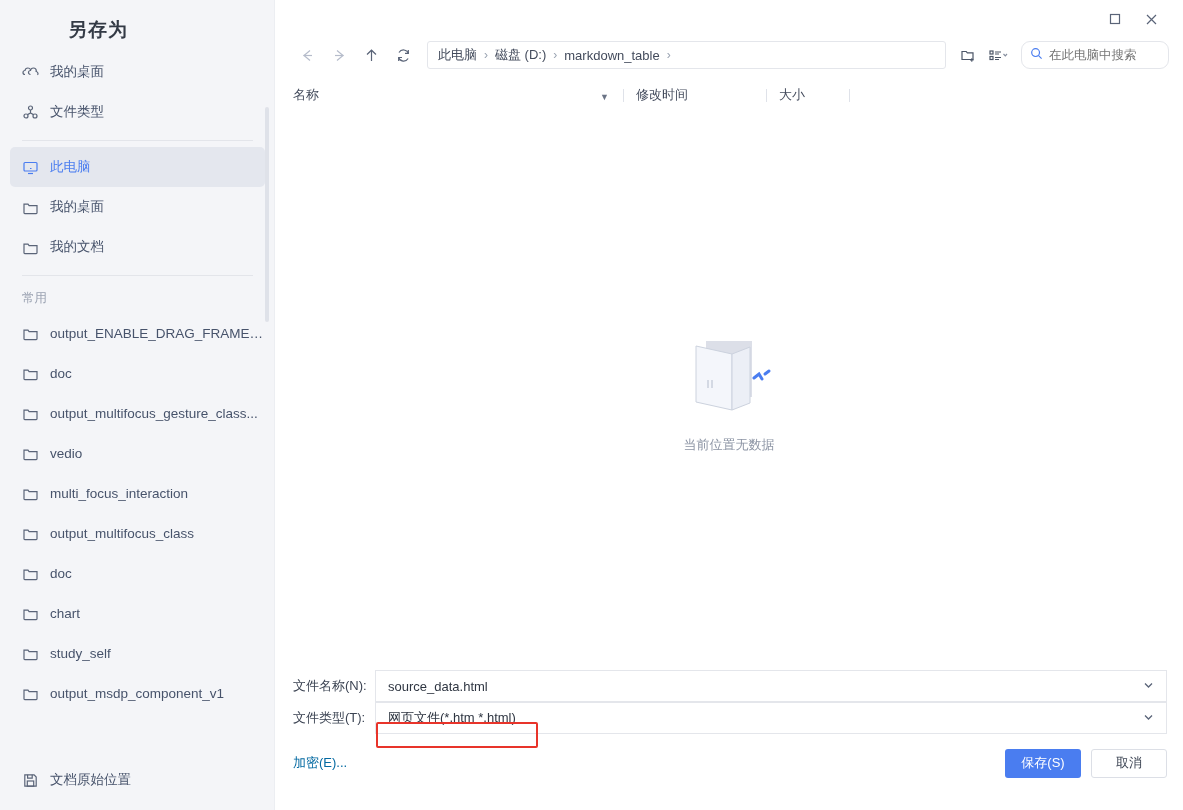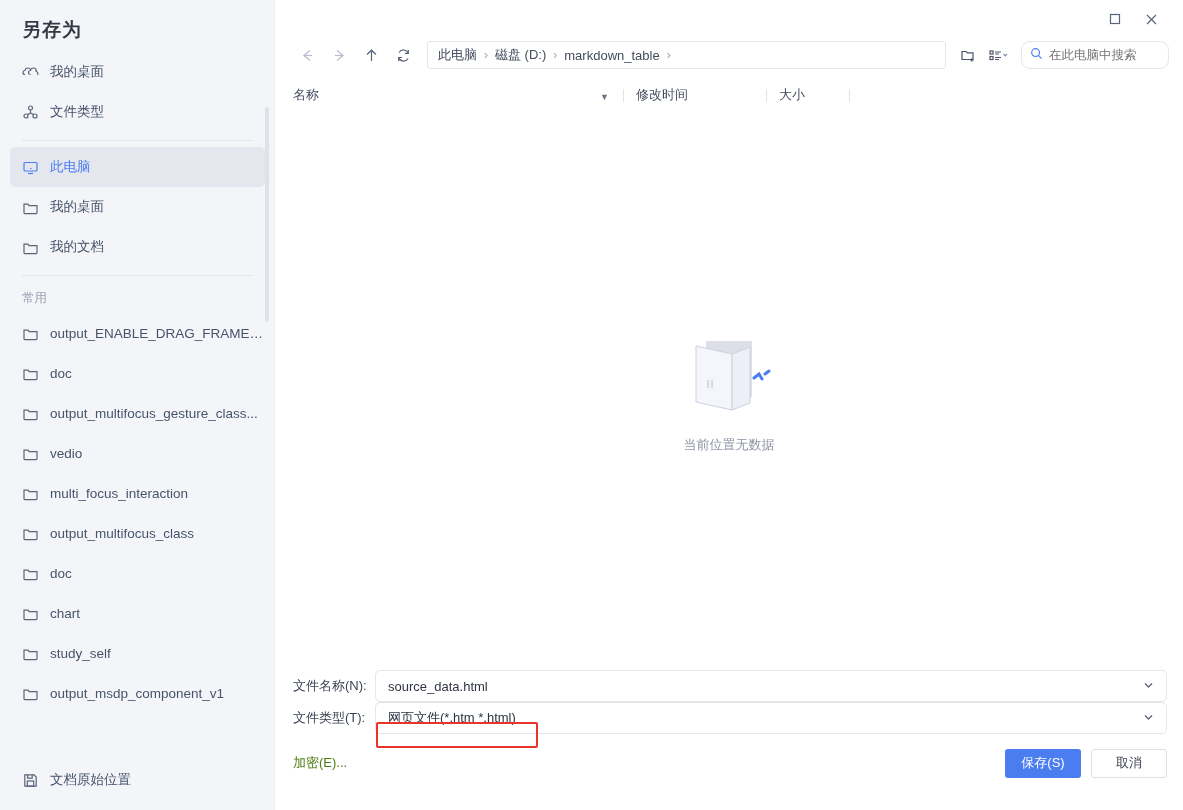--- a/index.html
+++ b/index.html
@@ -8,21 +8,21 @@
     font-family: "Liberation Sans", "DejaVu Sans", sans-serif;
     background: #ffffff;
     overflow: hidden;
     -webkit-font-smoothing: antialiased;
   }
   .window { position: relative; width: 1183px; height: 810px; display: flex; background:#fff; }
 
   
   .sidebar {
     width: 275px; height: 810px; background: #f4f5f8;
-    position: relative; flex: 0 0 275px; overflow: hidden;
+    position: relative; flex: 0 0 275px; overflow: hidden; padding-left: 46px;
   }
   .sidebar-title {
     font-size: 19px; font-weight: bold; color: #333a45;
     padding: 17px 0 0 22px; letter-spacing: 1px;
   }
   .side-scroll { position: absolute; top: 52px; left: 0; right: 0; bottom: 46px; overflow: hidden; }
   .nav-item {
     display: flex; align-items: center; height: 40px;
     margin: 0 10px; padding-left: 12px; border-radius: 5px;
     color: #47536b; font-size: 13.5px; cursor: pointer; white-space: nowrap;
@@ -103,36 +103,36 @@
 
   
   .form {
     position: absolute; left: 0; right: 0; bottom: 0; height: 140px;
     padding: 0 16px 0 18px;
   }
   .form-row { display: flex; align-items: center; height: 32px; margin-bottom: 0; }
   .form-label { width: 80px; font-size: 13px; color: #3c4椒; }
   .form-label { width: 82px; font-size: 13px; color: #3c4453; flex: 0 0 82px; }
   .form-field {
-    flex: 1 1 auto; height: 32px; border: 1px solid #e4e6eb; border-radius: 5px;
+    flex: 1 1 auto; height: 32px; border: 1px solid #e4e6eb; border-radius: 0;
     background: #fff; display: flex; align-items: center; padding: 0 12px;
     font-size: 13px; color: #2f3642; position: relative;
   }
   .chev {
     position: absolute; right: 12px; top: 50%; transform: translateY(-50%);
     color: #5a6478;
   }
   .redbox {
     position: absolute; left: 376px; top: 722px; width: 162px; height: 26px;
     border: 2px solid #e8342a; border-radius: 2px; pointer-events: none;
   }
   .btnrow {
     display: flex; align-items: center; height: 34px; margin-top: 12px;
   }
-  .link-btn { font-size: 13px; color: #4d7c0f; cursor: pointer; }
+  .link-btn { font-size: 13px; color: #0369a1; cursor: pointer; }
   .spacer { flex: 1 1 auto; }
   .btn {
     height: 29px; min-width: 76px; border-radius: 3px; font-size: 13px;
     display: flex; align-items: center; justify-content: center; cursor: pointer;
   }
   .btn-primary { background: #4a7df0; color: #fff; margin-right: 10px; }
   .btn-default { background: #fff; color: #3c4453; border: 1px solid #dcdfe6; }
 </style>
 </head>
 <body>

